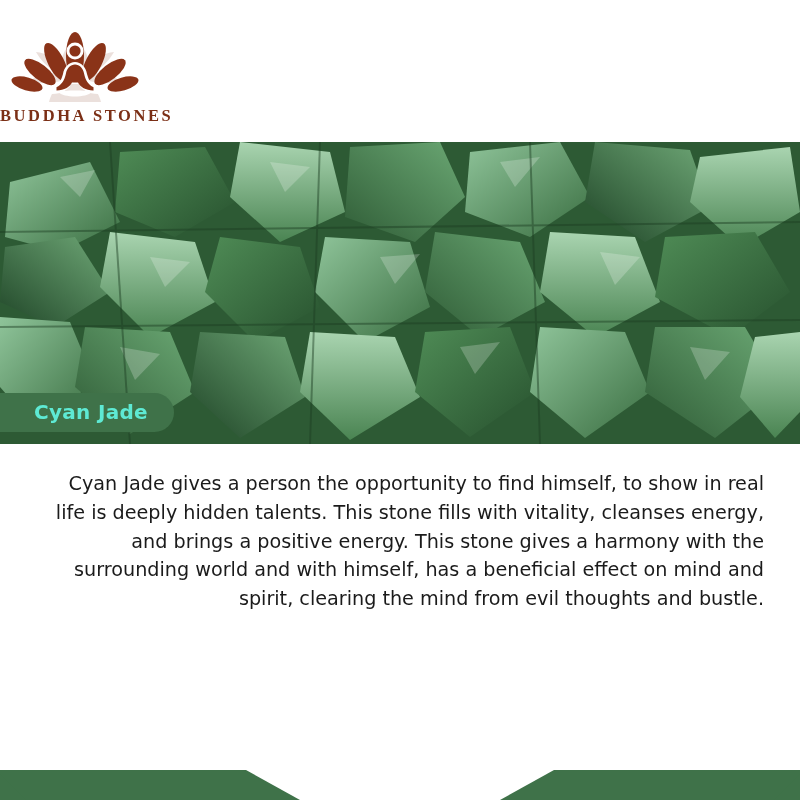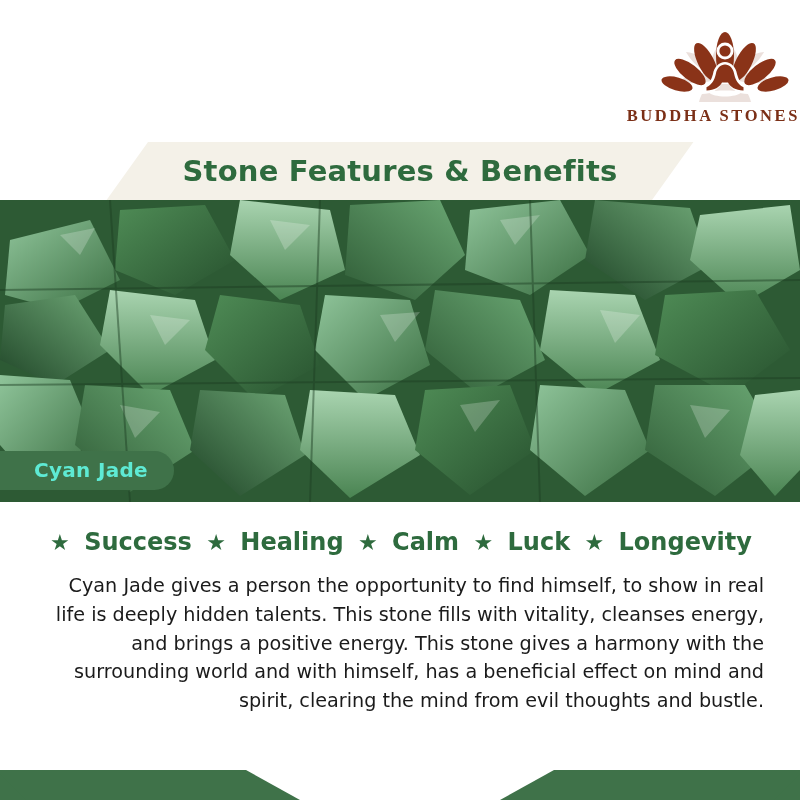--- a/index.html
+++ b/index.html
@@ -90,21 +90,21 @@
     width: 800px;
     height: 800px;
   }
 
   
   .logo-area {
     height: 142px;
     background: #ffffff;
     display: flex;
     flex-direction: column;
-    align-items: flex-end;
+    align-items: flex-start;
     justify-content: flex-start;
     padding-top: 20px;
     box-sizing: border-box;
   }
   .logo-mark {
     width: 150px;
     height: 84px;
     display: block;
   }
   .brand-name {
@@ -250,24 +250,20 @@
           <path d="M58 72 C64 78 86 78 92 72 C86 70 64 70 58 72 Z"></path>
         </g>
         <g fill="#8a3318">
           <circle cx="75" cy="31" r="5.6"></circle>
           <path d="M75 44.5 C70.5 44.5 66.8 48.2 65.9 53.8 C64.6 60.4 61.6 64.7 56.5 67.3 L56.5 70.4 C64.6 70.4 69.4 67.4 72 62.6 L78 62.6 C80.6 67.4 85.4 70.4 93.5 70.4 L93.5 67.3 C88.4 64.7 85.4 60.4 84.1 53.8 C83.2 48.2 79.5 44.5 75 44.5 Z"></path>
         </g>
       </svg>
       <div class="brand-name">BUDDHA STONES</div>
     </div>
 
-    <div class="title-band-wrap">
-      <div class="title-band-bg"></div>
-      <div class="title-text">Stone Features &amp; Benefits</div>
-    </div>
 
     <div class="hero">
       <svg class="hero-canvas" viewBox="0 0 800 302" preserveAspectRatio="none">
         <defs>
           <linearGradient id="g1" x1="0" y1="0" x2="1" y2="1">
             <stop offset="0%" stop-color="#4f8c56"></stop>
               <stop offset="100%" stop-color="#27512e"></stop>
           </linearGradient>
           <linearGradient id="g2" x1="0" y1="0" x2="1" y2="1">
             <stop offset="0%" stop-color="#8fc49a"></stop>
@@ -329,32 +325,20 @@
           <path d="M0 185 L800 178"></path>
           <path d="M110 0 L130 302"></path>
           <path d="M320 0 L310 302"></path>
           <path d="M530 0 L540 302"></path>
         </g>
       </svg>
       <div class="hero-label">Cyan Jade</div>
     </div>
 
     <div class="lower">
-      <div class="benefits">
-        <span class="star">★</span>
-        <span class="word">Success</span>
-        <span class="star">★</span>
-        <span class="word">Healing</span>
-        <span class="star">★</span>
-        <span class="word">Calm</span>
-        <span class="star">★</span>
-        <span class="word">Luck</span>
-        <span class="star">★</span>
-        <span class="word">Longevity</span>
-      </div>
       <div class="body-text">Cyan Jade gives a person the opportunity to find himself, to show in real life is deeply hidden talents. This stone fills with vitality, cleanses energy, and brings a positive energy. This stone gives a harmony with the surrounding world and with himself, has a beneficial effect on mind and spirit, clearing the mind from evil thoughts and bustle.</div>
     </div>
 
   </div>
 
   <div class="corner corner-tl"></div>
   <div class="corner corner-tr"></div>
   <div class="corner corner-bl"></div>
   <div class="corner corner-br"></div>
 </div>

